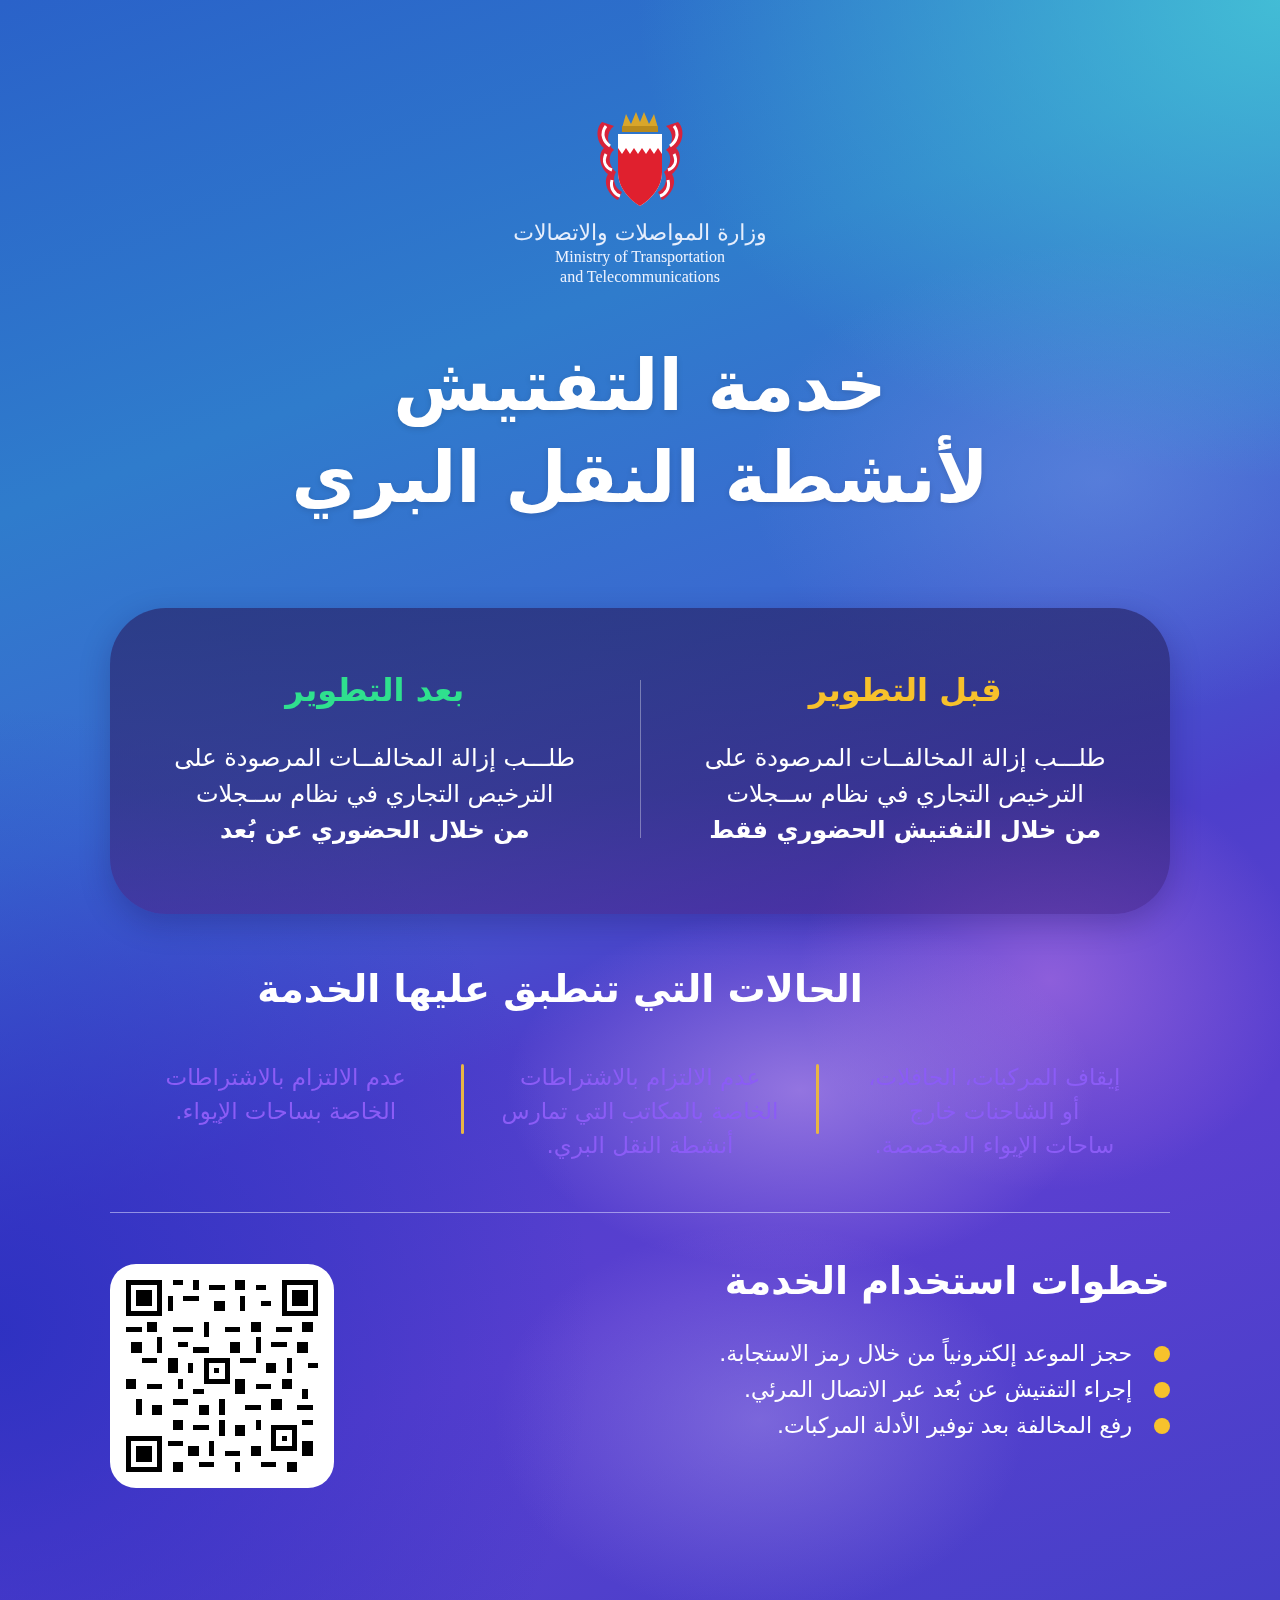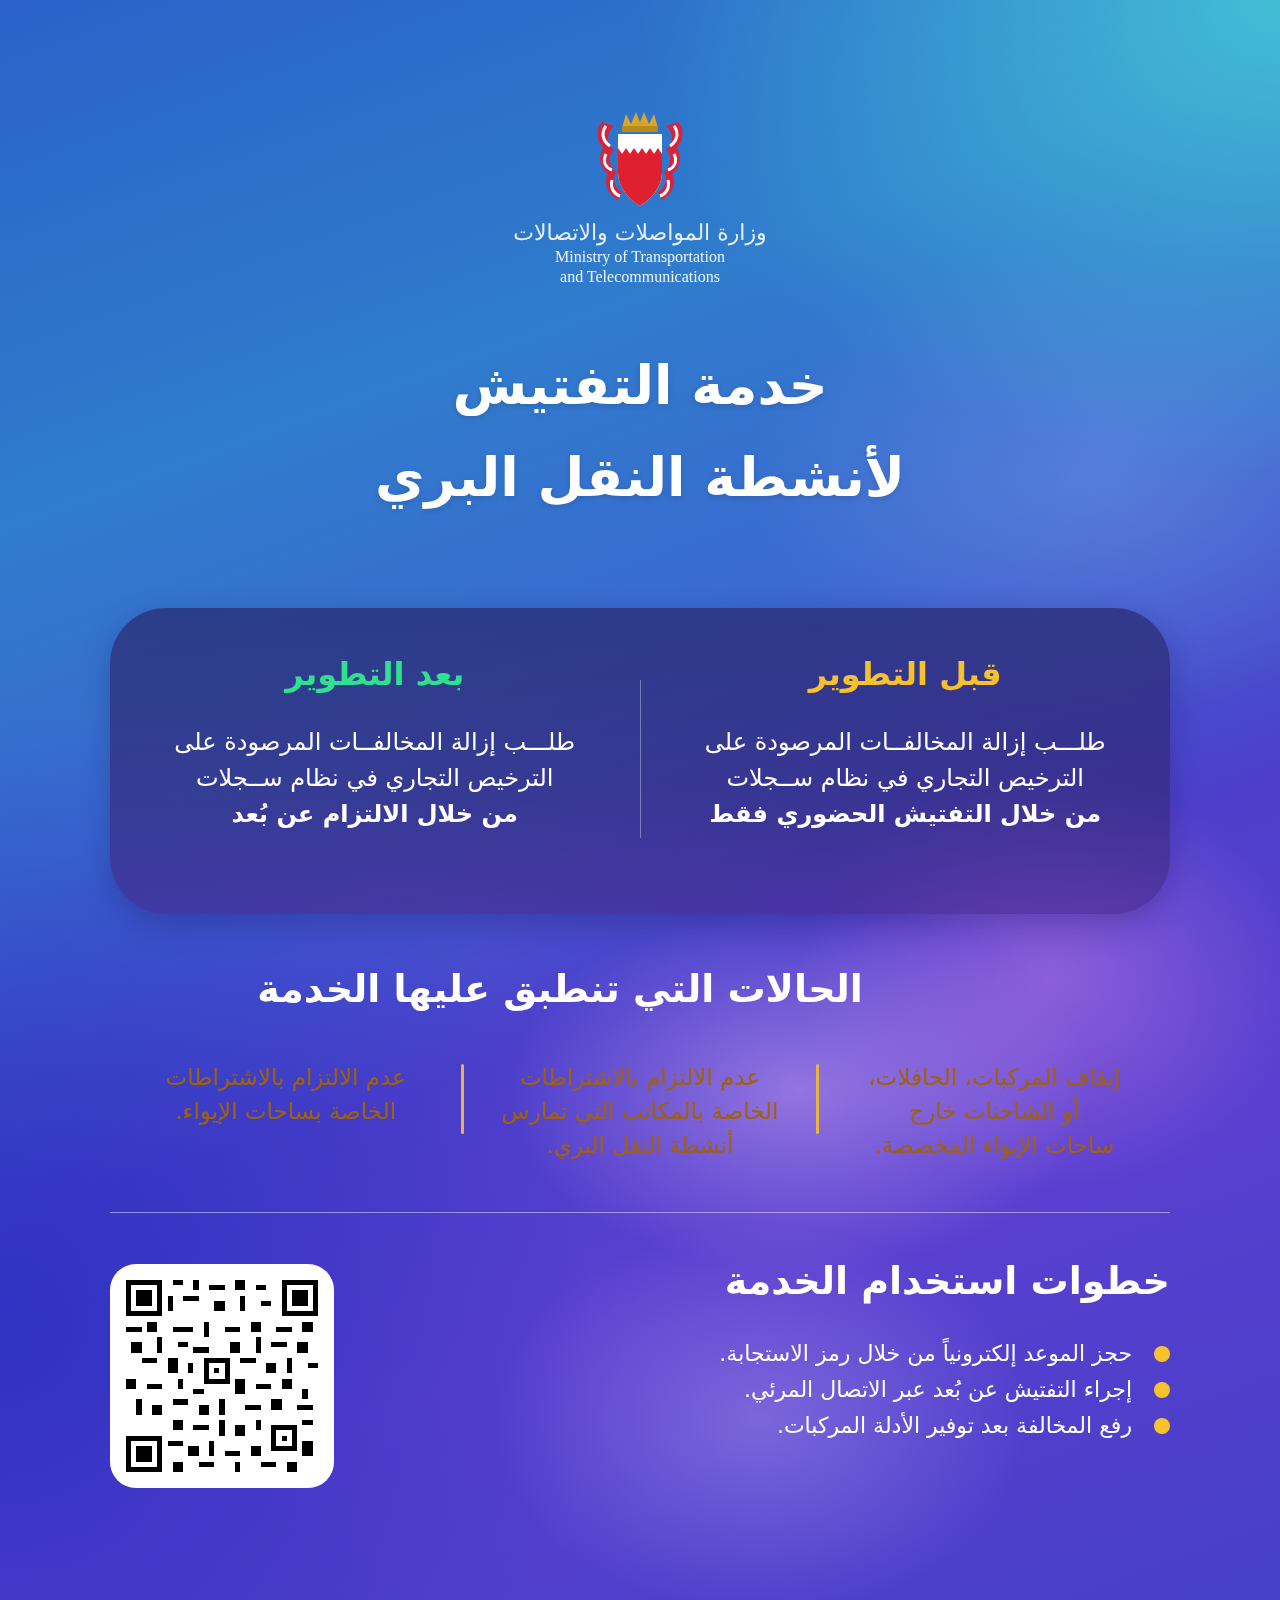--- a/index.html
+++ b/index.html
@@ -38,35 +38,35 @@
     }
     .ministry-en {
       font-family: "Liberation Serif", serif; font-size: 16px; line-height: 20px;
       color: #eef3ff; text-align: center; margin-top: 2px;
     }
 
     
     .main-title {
       position: absolute; top: 340px; left: 0; width: 1280px; text-align: center;
       direction: rtl; font-family: "DejaVu Sans", sans-serif; font-weight: bold;
-      font-size: 54px; line-height: 92px; color: #ffffff;
+      font-size: 71px; line-height: 92px; color: #ffffff;
       text-shadow: 0 2px 6px rgba(0,0,0,0.12);
     }
 
     
     .compare-card {
       position: absolute; top: 608px; left: 110px; width: 1060px; height: 306px;
       border-radius: 56px;
       background: linear-gradient(180deg, rgba(40,40,110,0.72) 0%, rgba(50,40,120,0.68) 60%, rgba(70,40,140,0.62) 100%);
       box-shadow: 0 10px 30px rgba(20,10,70,0.25);
       display: flex; direction: rtl; overflow: hidden;
     }
     .compare-col {
       flex: 1; display: flex; flex-direction: column; align-items: center;
-      padding-top: 44px;
+      padding-top: 60px;
     }
     .compare-divider {
       width: 1px; background: rgba(255,255,255,0.35); margin: 72px 0 76px 0;
     }
     .compare-heading {
       font-weight: bold; font-size: 32px; line-height: 44px; direction: rtl;
     }
     .compare-heading.before { color: #f7c12b; }
     .compare-heading.after { color: #2fe08e; }
     .compare-body {
@@ -80,21 +80,21 @@
     .cases-title {
       position: absolute; top: 962px; left: 0; width: 1120px; text-align: center;
       direction: rtl; font-weight: bold; font-size: 38px; line-height: 54px;
     }
     .cases-row {
       position: absolute; top: 1060px; left: 110px; width: 1060px;
       display: flex; direction: rtl; align-items: flex-start;
     }
     .case-item {
       flex: 1; text-align: center; direction: rtl;
-      font-size: 23px; line-height: 34px; color: #a16207;
+      font-size: 23px; line-height: 34px; color: #8b5cf6;
     }
     .case-item .line { display: block; }
     .case-sep {
       width: 3px; height: 70px; margin-top: 4px;
       background: #e8b545; border-radius: 2px;
     }
 
     .hr-line {
       position: absolute; top: 1212px; left: 110px; width: 1060px; height: 1px;
       background: rgba(220,220,255,0.55);
@@ -163,21 +163,21 @@
       <span class="line">الترخيص التجاري في نظام ســجلات</span>
       <span class="line strong">من خلال التفتيش الحضوري فقط</span>
     </div>
   </div>
   <div class="compare-divider"></div>
   <div class="compare-col">
     <div class="compare-heading after">بعد التطوير</div>
     <div class="compare-body">
       <span class="line">طلـــب إزالة المخالفــات المرصودة على</span>
       <span class="line">الترخيص التجاري في نظام ســجلات</span>
-      <span class="line strong">من خلال الالتزام عن بُعد</span>
+      <span class="line strong">من خلال الحضوري عن بُعد</span>
     </div>
   </div>
 </section>
 
 <h2 class="cases-title">الحالات التي تنطبق عليها الخدمة</h2>
 <div class="cases-row">
   <div class="case-item">
     <span class="line">إيقاف المركبات، الحافلات،</span>
     <span class="line">أو الشاحنات خارج</span>
     <span class="line">ساحات الإيواء المخصصة.</span>

